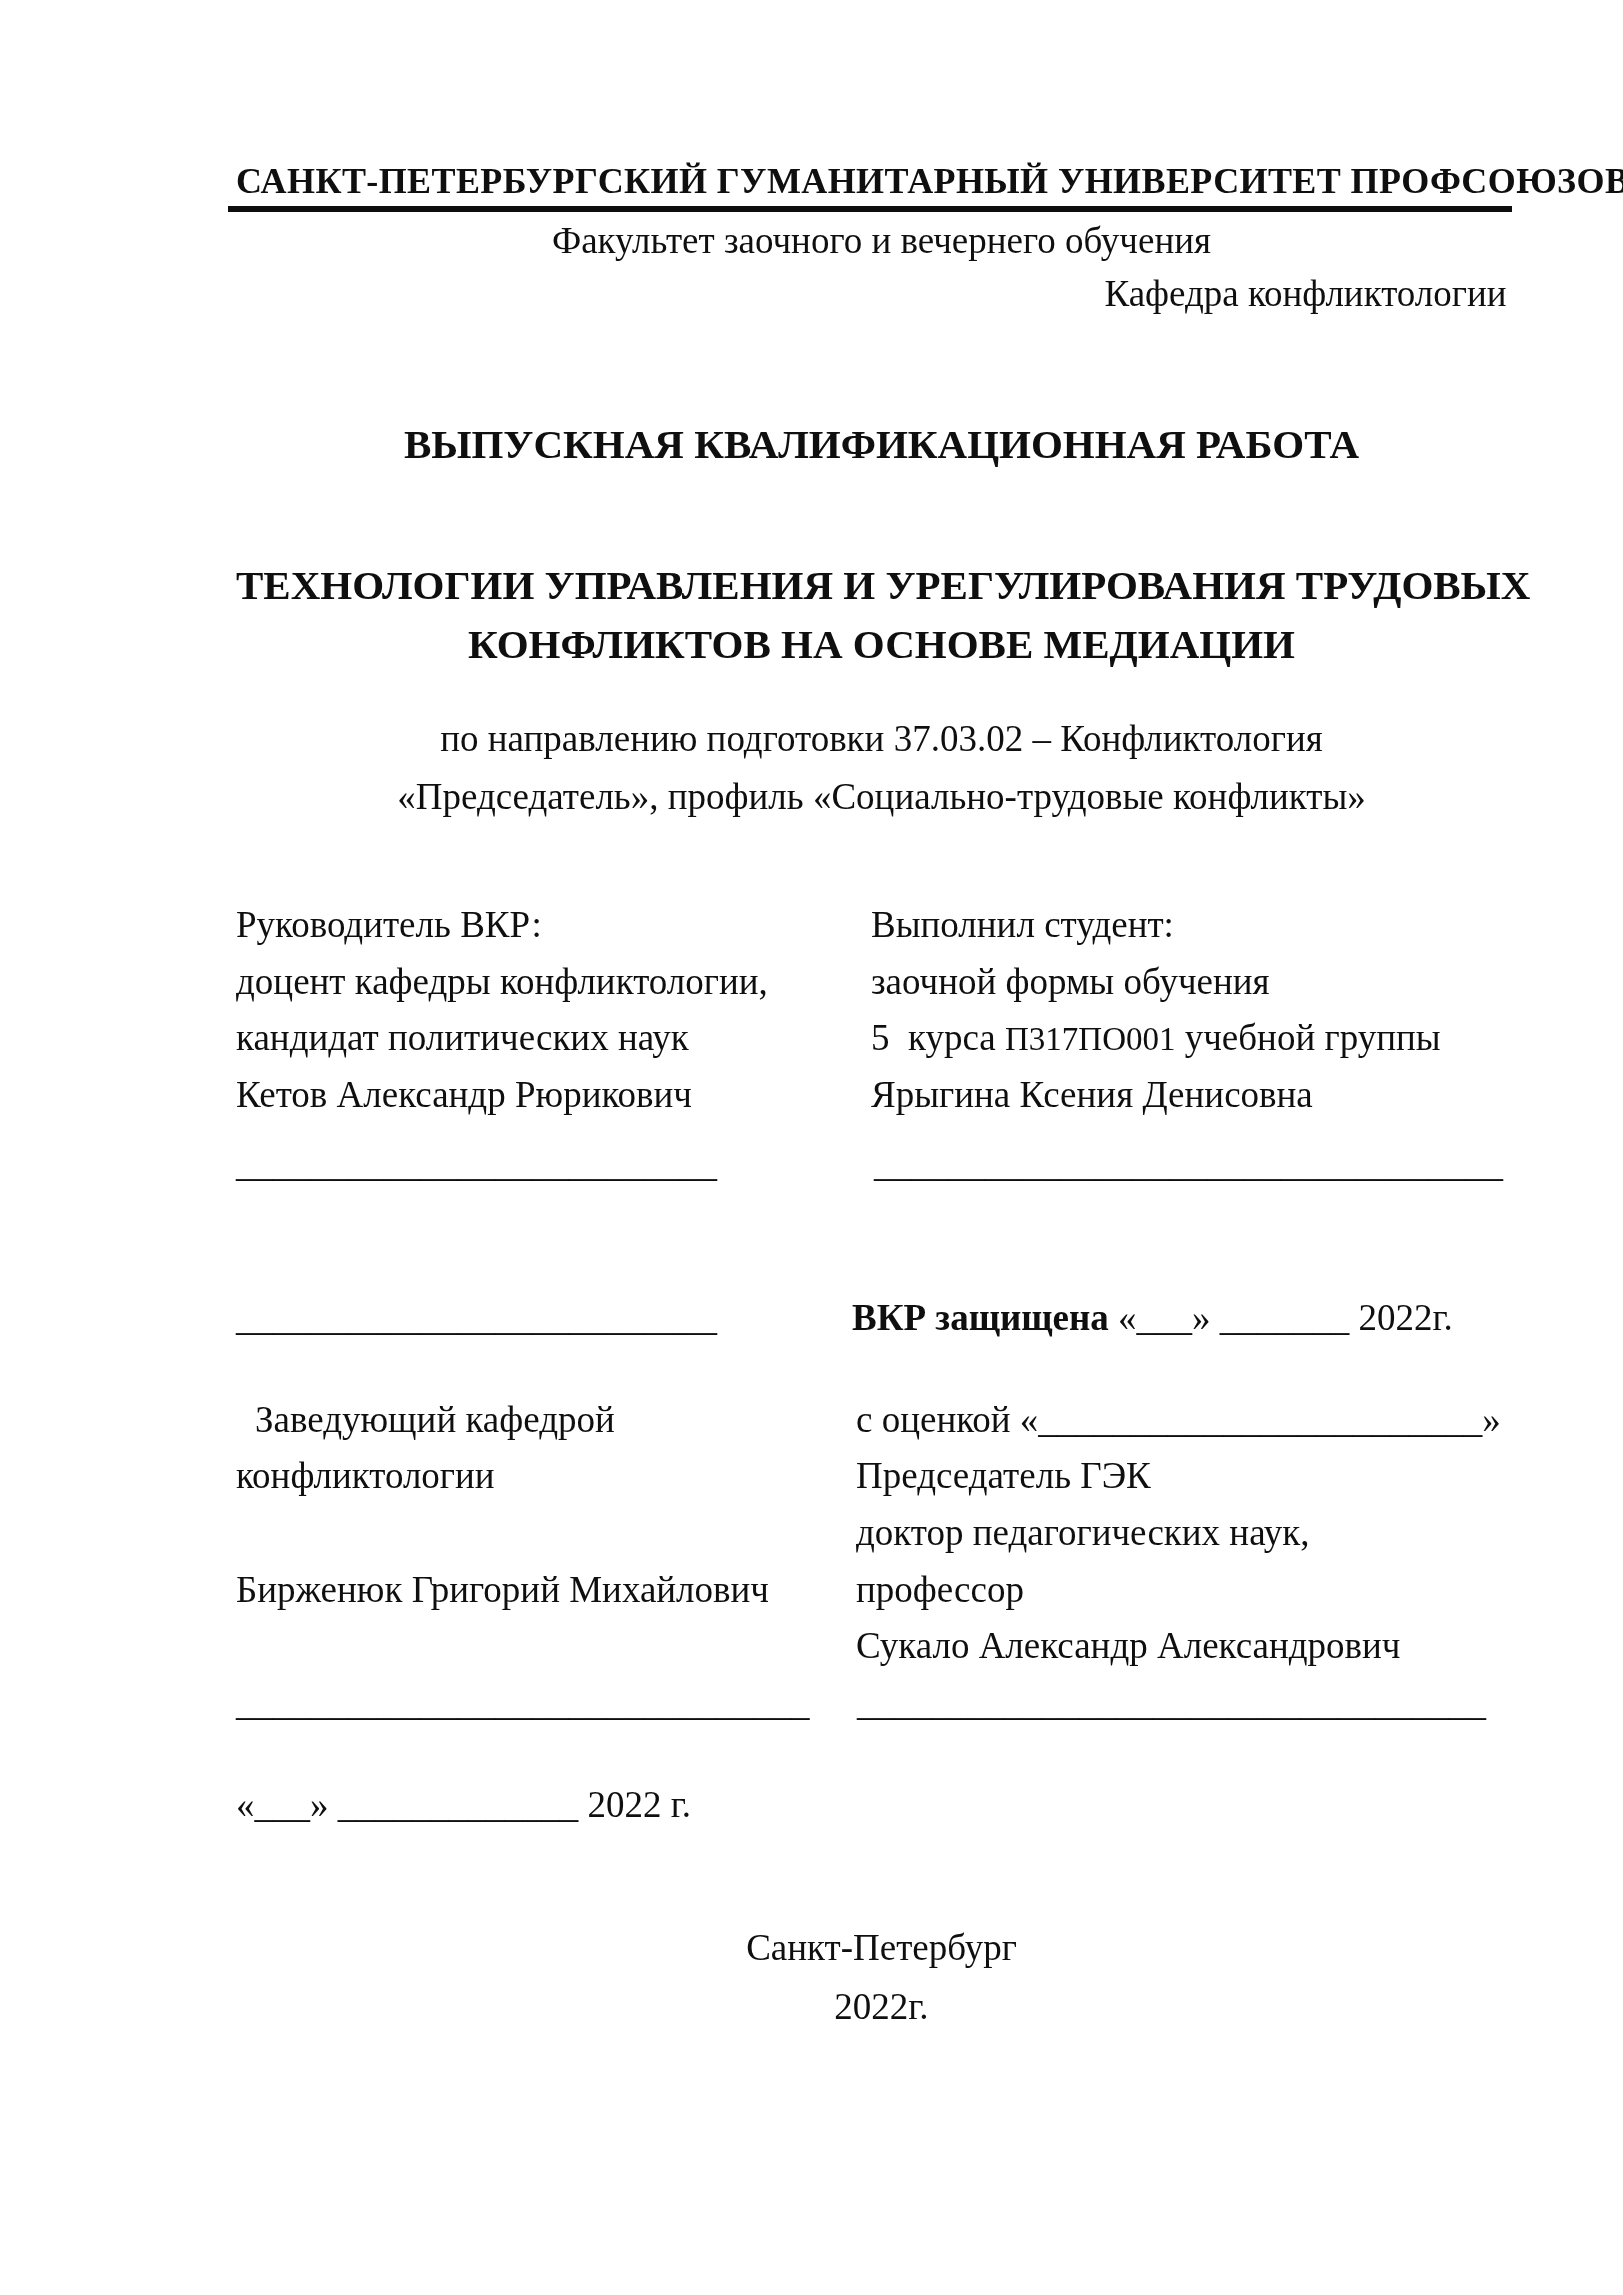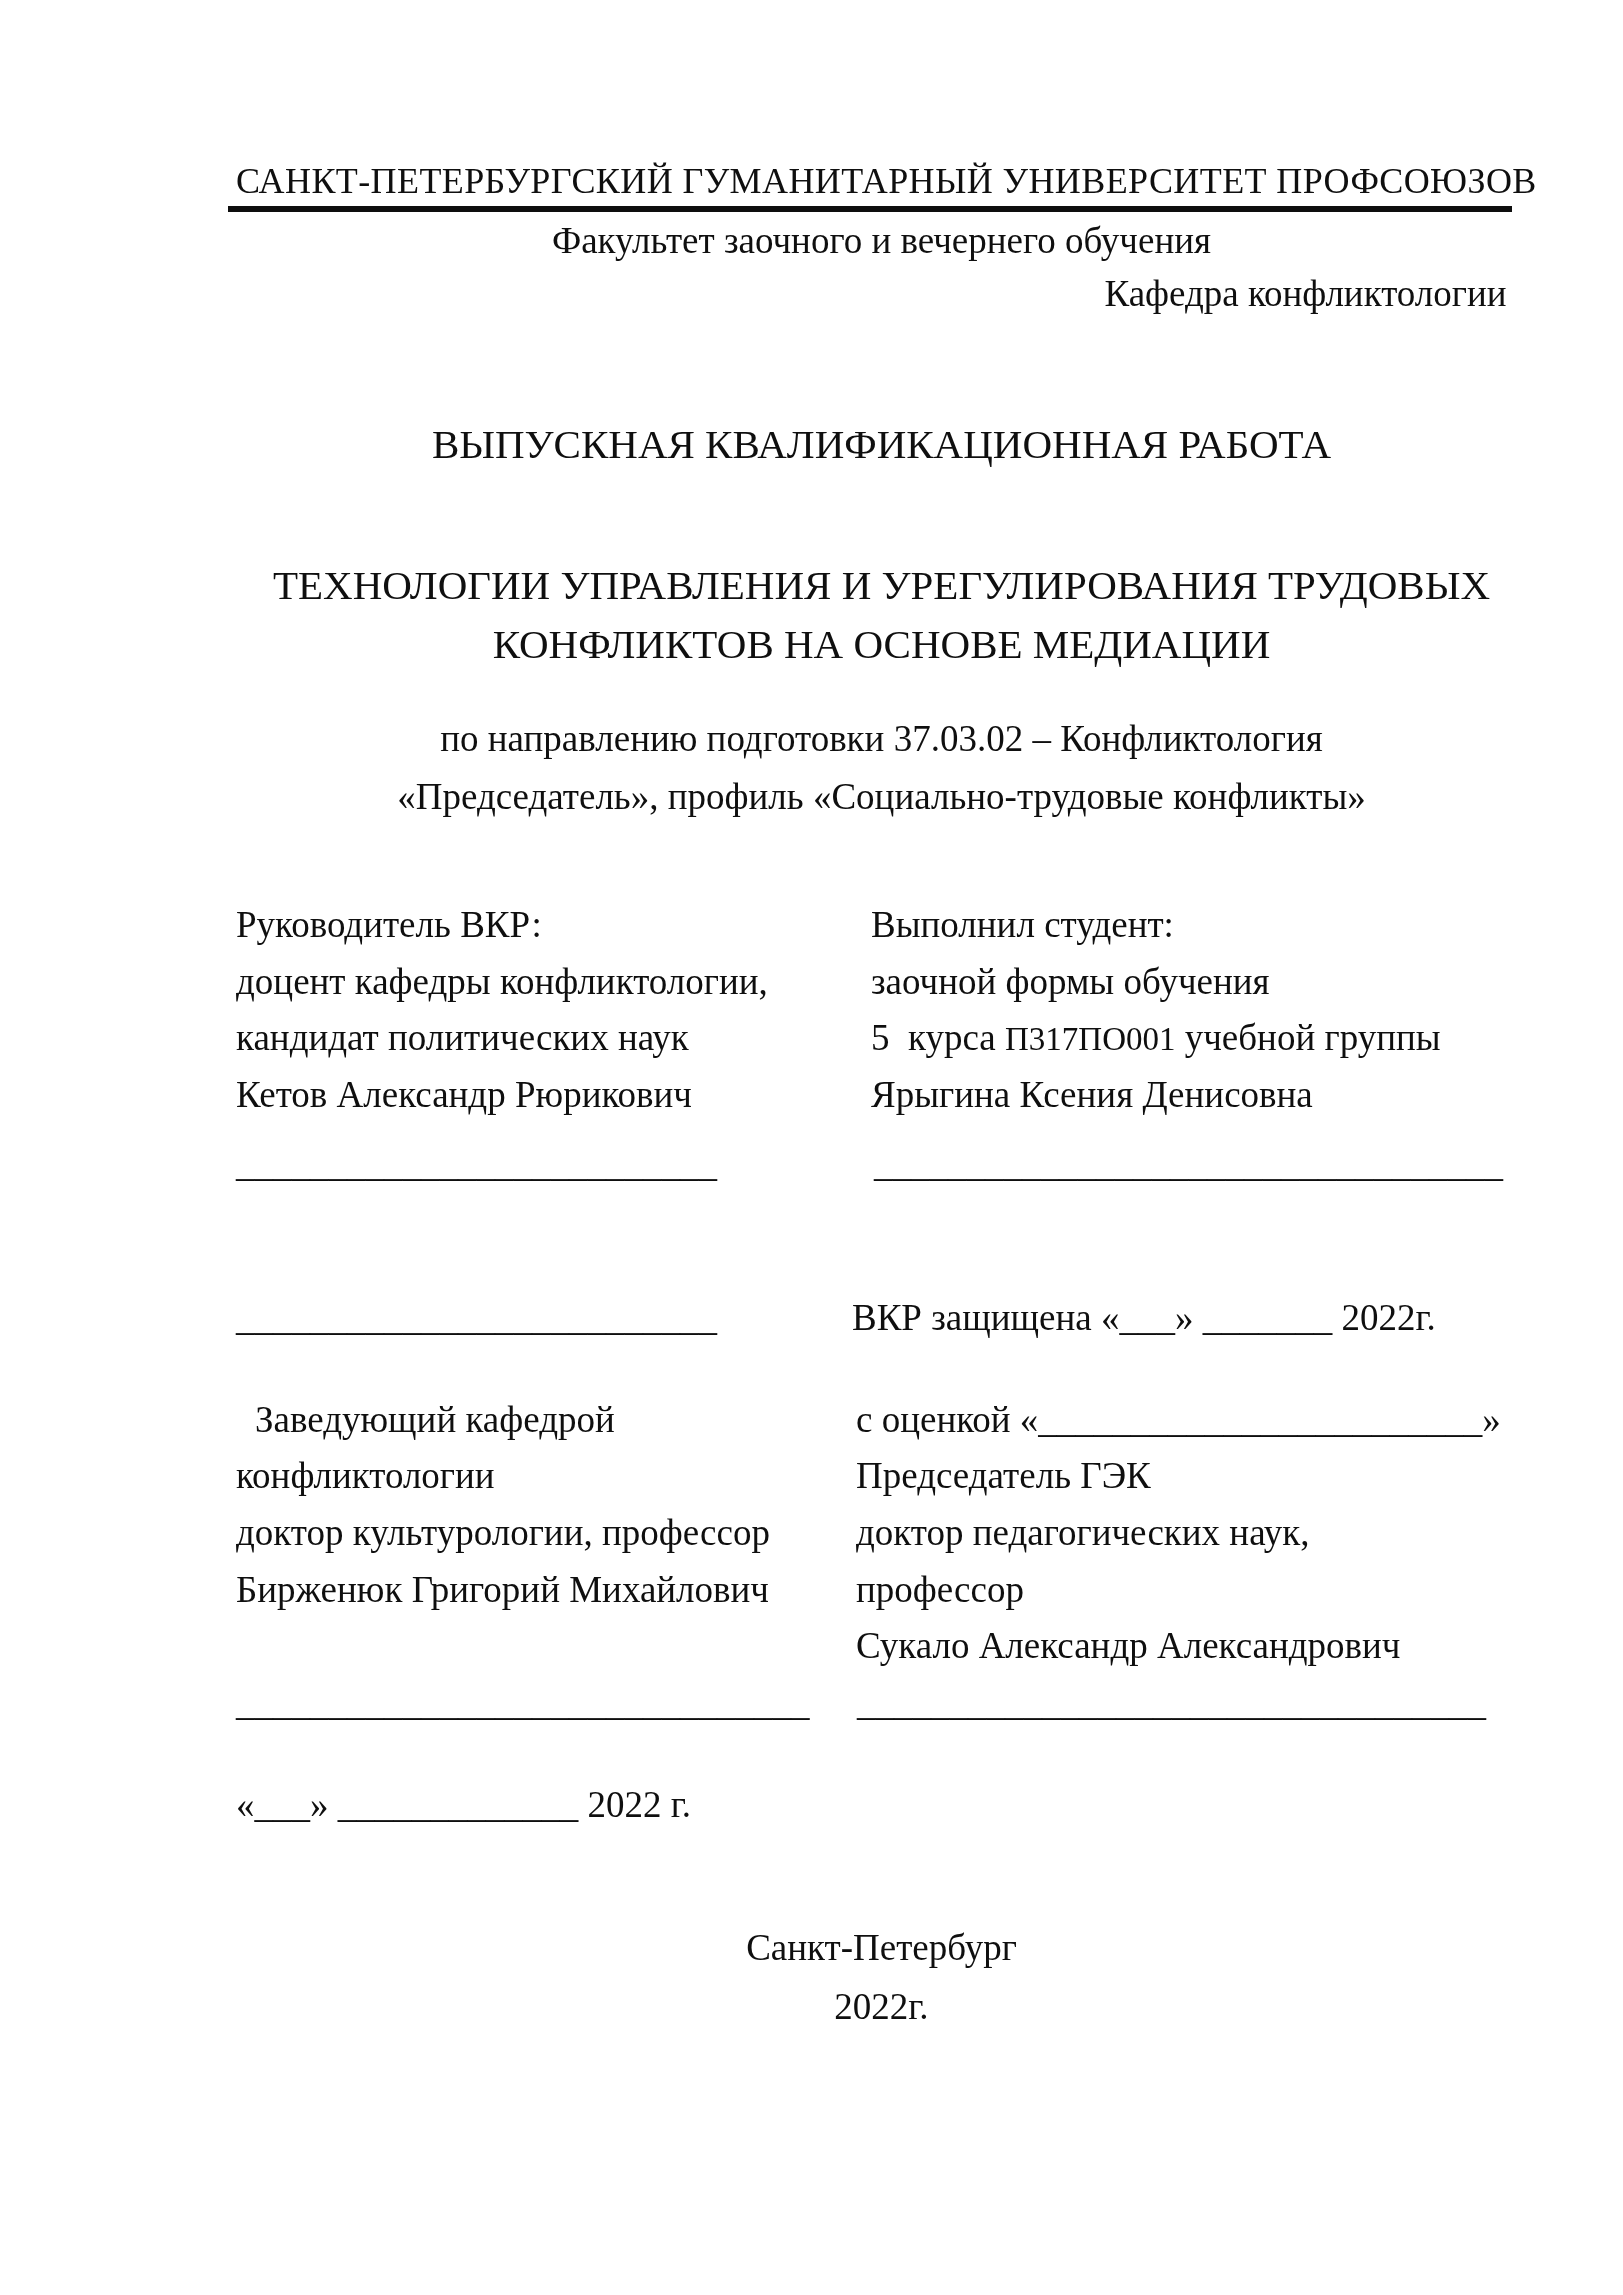--- a/index.html
+++ b/index.html
@@ -13,21 +13,21 @@
     overflow:hidden;
   }
   .t{
     position:absolute;
     font-size:37px;
     line-height:1.16;
     white-space:pre;
   }
   .center{left:236px;width:1291px;text-align:center;}
   .right{left:236px;width:1291px;text-align:right;padding-right:0;box-sizing:border-box;}
-  .bold{font-weight:normal;}
+  .bold{font-weight:bold;}
   .big{font-size:41px;}
   .hdr{font-size:36px;letter-spacing:0.4px;}
   .rule{
     position:absolute;
     left:228px;top:206px;
     width:1284px;height:6.3px;
     background:#0e0e0e;
   }
   .cell-l{position:absolute;left:236px;}
   .cell-r{position:absolute;left:871px;}
@@ -71,21 +71,20 @@
 
   <div class="t sig" style="top:1297px;left:236px;">__________________________</div>
   <div class="t" style="top:1297px;left:852px;"><span class="bold">ВКР защищена</span><span> «___» _______ 2022г.</span></div>
 
   <div class="t cell-l" style="top:1399px;margin-left:19px;">Заведующий кафедрой</div>
   <div class="t cell-r2" style="top:1399px;">с оценкой «________________________»</div>
 
   <div class="t cell-l" style="top:1455px;">конфликтологии</div>
   <div class="t cell-r2" style="top:1455px;">Председатель ГЭК</div>
 
-  <div class="t cell-l" style="top:1512px;">доктор культурологии, профессор</div>
   <div class="t cell-r2" style="top:1512px;">доктор педагогических наук,</div>
 
   <div class="t cell-l" style="top:1569px;">Бирженюк Григорий Михайлович</div>
   <div class="t cell-r2" style="top:1569px;">профессор</div>
 
   <div class="t cell-r2" style="top:1625px;">Сукало Александр Александрович</div>
 
   <div class="t sig" style="top:1682px;left:236px;">_______________________________</div>
   <div class="t sig" style="top:1682px;left:857px;">__________________________________</div>
 

